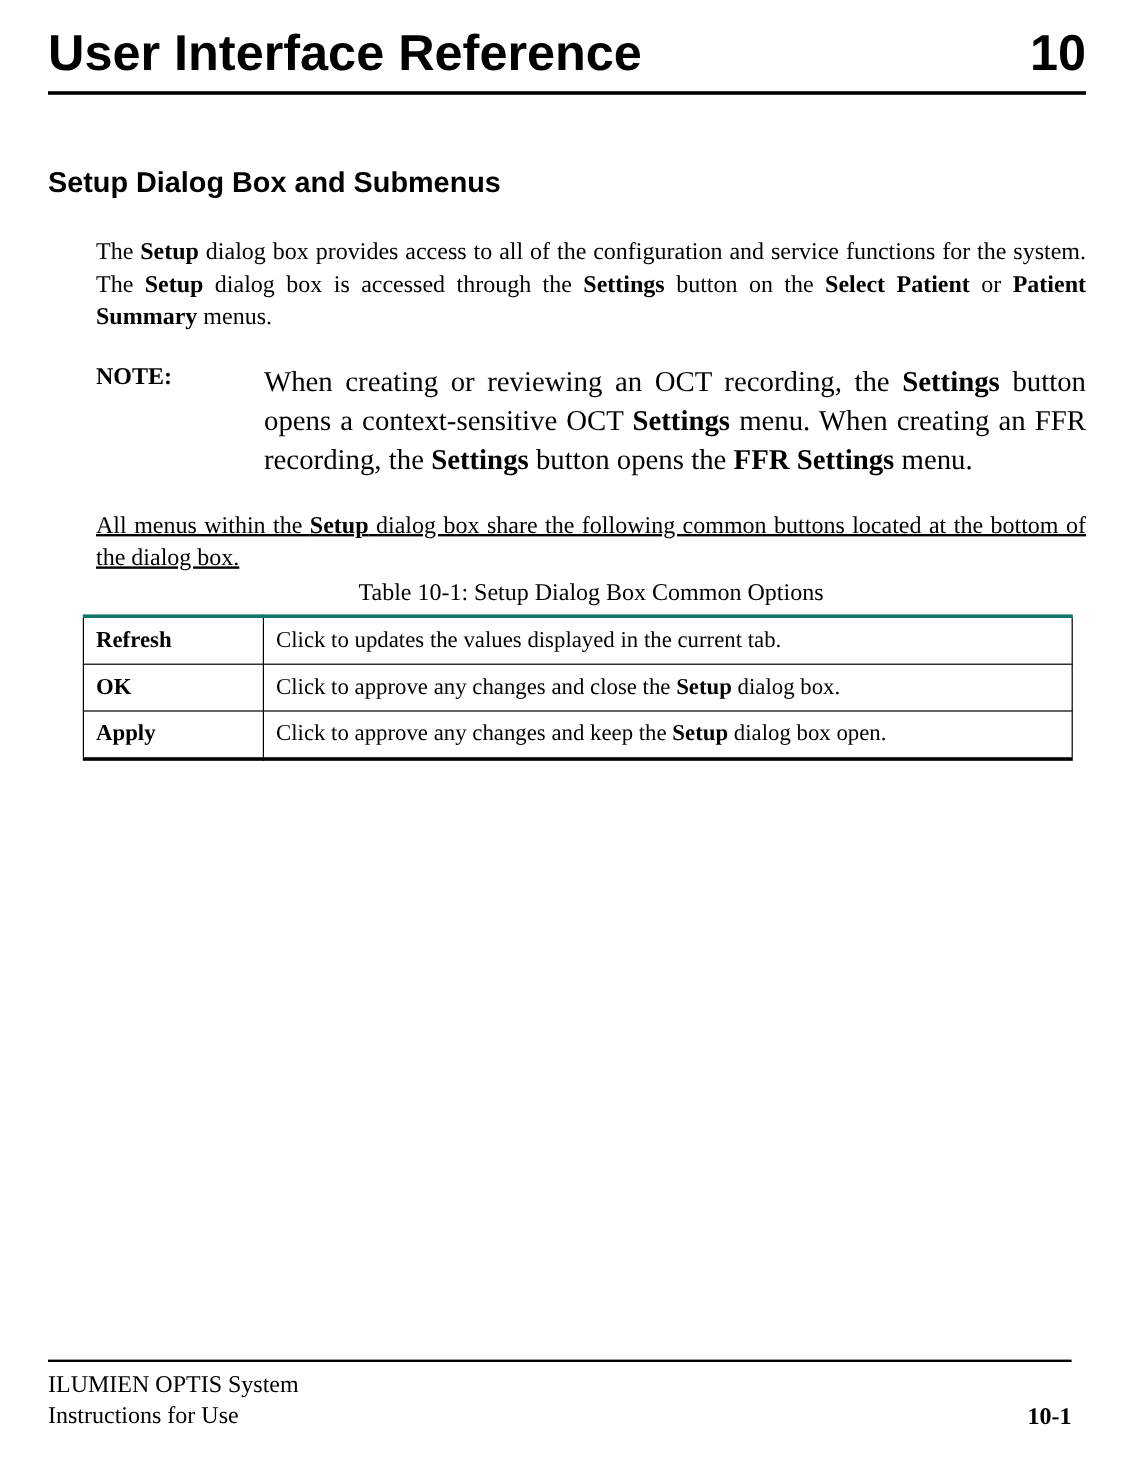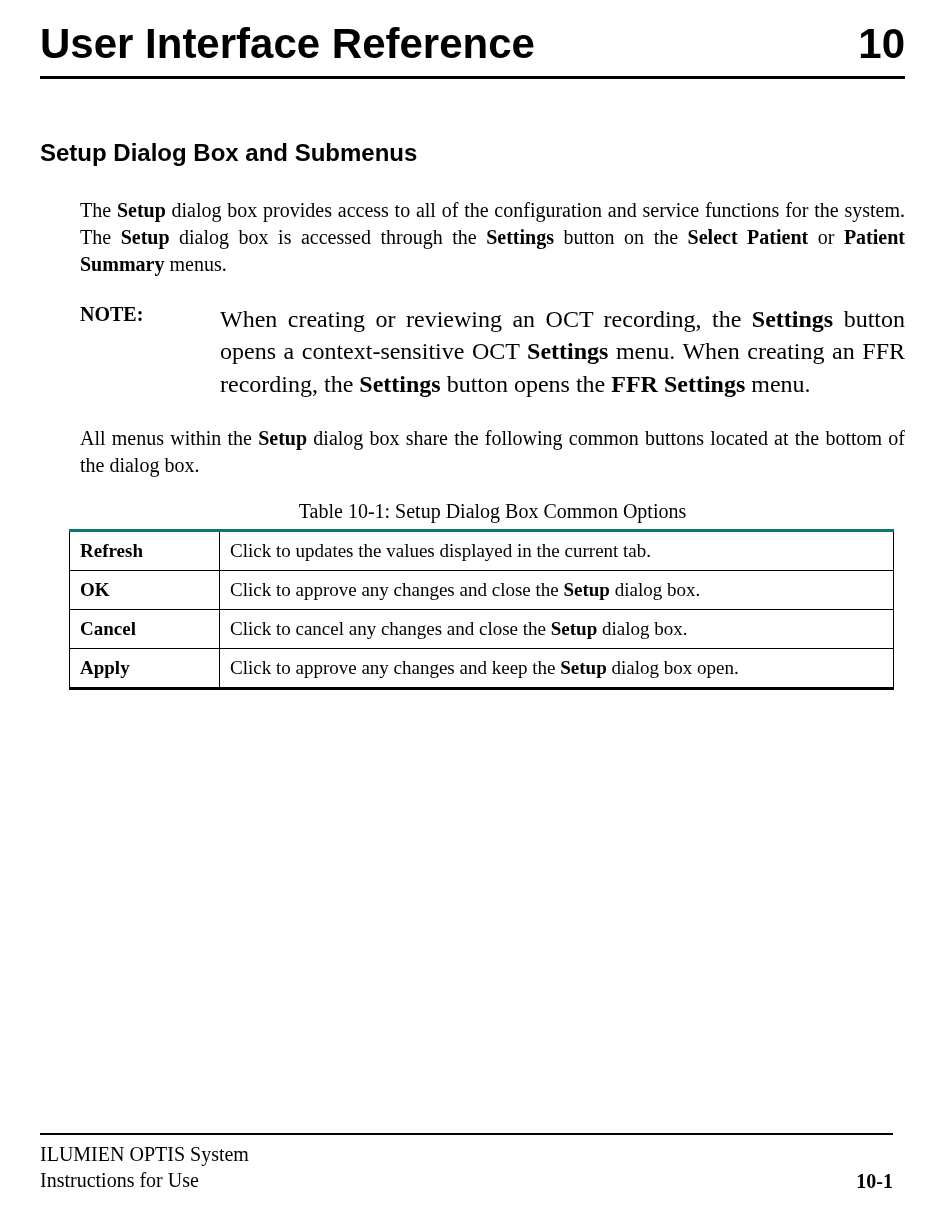--- a/index.html
+++ b/index.html
@@ -119,37 +119,33 @@
 
 <h2 class="section-heading">Setup Dialog Box and Submenus</h2>
 
 <p class="body-text">The <b>Setup</b> dialog box provides access to all of the configuration and service functions for the system. The <b>Setup</b> dialog box is accessed through the <b>Settings</b> button on the <b>Select Patient</b> or <b>Patient Summary</b> menus.</p>
 
 <div class="note-block">
   <div class="note-label">NOTE:</div>
   <div class="note-text">When creating or reviewing an OCT recording, the <b>Settings</b> button opens a context-sensitive OCT <b>Settings</b> menu. When creating an FFR recording, the <b>Settings</b> button opens the <b>FFR Settings</b> menu.</div>
 </div>
 
-<p class="body-text" style="margin-bottom:21px;">All menus within the <b>Setup</b> dialog box share the following common buttons located at the bottom of the dialog box.</p>
+<p class="body-text" style="margin-bottom:4px;text-decoration:underline;">All menus within the <b>Setup</b> dialog box share the following common buttons located at the bottom of the dialog box.</p>
 
 <div class="table-caption">Table 10-1:  Setup Dialog Box Common Options</div>
 
 <table class="options-table">
   <tbody>
       <tr>
         <td class="label-cell">Refresh</td>
         <td>Click to updates the values displayed in the current tab.</td>
       </tr>
       <tr>
         <td class="label-cell">OK</td>
         <td>Click to approve any changes and close the <b>Setup</b> dialog box.</td>
-      </tr>
-      <tr>
-        <td class="label-cell">Cancel</td>
-        <td>Click to cancel any changes and close the <b>Setup</b> dialog box.</td>
       </tr>
       <tr>
         <td class="label-cell">Apply</td>
         <td>Click to approve any changes and keep the <b>Setup</b> dialog box open.</td>
       </tr>
     </tbody>
 </table>
 
 <div class="footer">
   <div class="footer-left">

